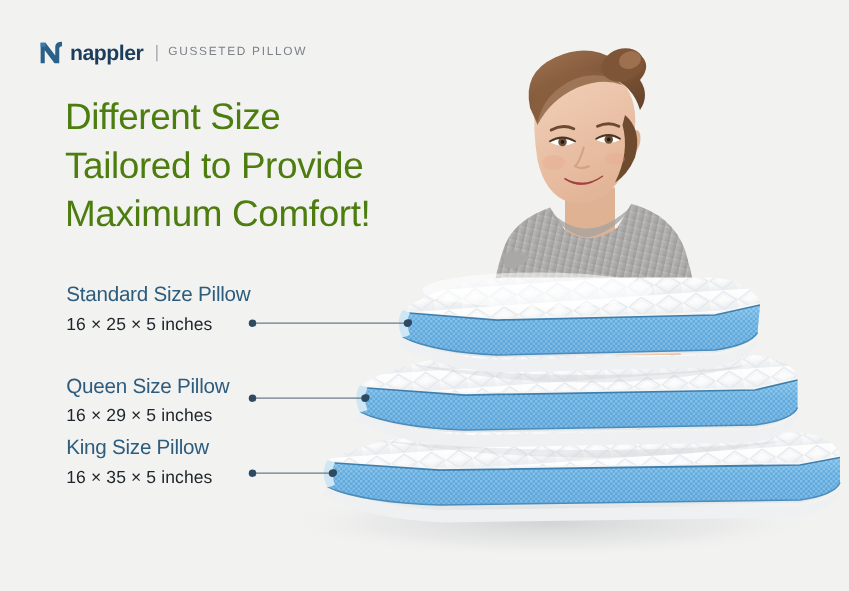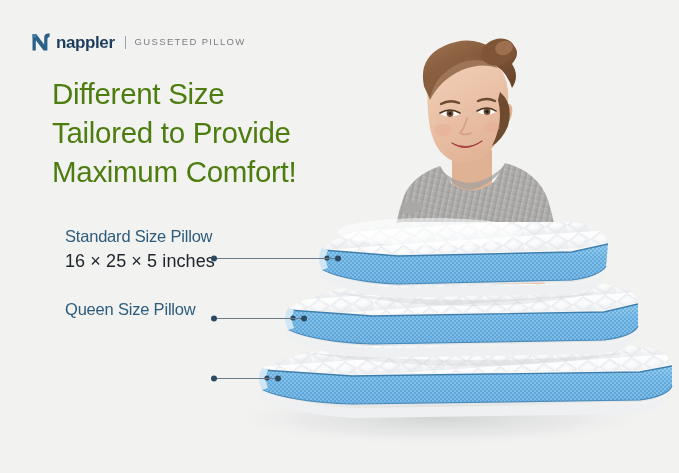--- a/index.html
+++ b/index.html
@@ -27,30 +27,30 @@
   }
 
   
   .headline {
     position:absolute; left:52px; top:74px;
     font-size:29.5px; line-height:1.33; font-weight:normal;
     color:#4d7c0f; letter-spacing:-0.3px; white-space:pre-line;
   }
 
   
-  .labels { position:absolute; left:12px; top:0; width:665px; height:473px;text-decoration:underline; }
+  .labels { position:absolute; left:0; top:0; width:665px; height:473px;text-decoration:underline; }
   .size-block { position:absolute; left:53px; }
   .size-block.b0 { top:226px; }
   .size-block.b1 { top:288px;margin-top:11px; }
   .size-block.b2 { top:348px; }
   .size-title {
     font-size:16.5px; color:#2e5c7c; line-height:1.25; letter-spacing:-0.2px;
   }
   .size-dims {
-    font-size:18px; color:#20262d; line-height:1.3; margin-top:3px;
+    font-size:14px; color:#20262d; line-height:1.3; margin-top:3px;
     letter-spacing:0.1px; white-space:nowrap;
   }
   .leader { position:absolute; height:9px; }
   .leader svg { display:block; overflow:visible; }
 
   
   .photo { position:absolute; left:0; top:0; width:679px; height:473px; }
   .photo svg { display:block; }
 </style>
 </head>
@@ -337,30 +337,33 @@
     <div class="leader" style="left:198px; top:254px; width:132px;">
       <svg width="132" height="9" viewBox="0 0 132 9">
         <line x1="4" y1="4.5" x2="128" y2="4.5" stroke="#6b7b88" stroke-width="1.1"></line>
         <circle cx="4" cy="4.5" r="3" fill="#2e4a63"></circle>
         <circle cx="128" cy="4.5" r="3" fill="#2e4a63"></circle>
       </svg>
     </div>
 
     <div class="size-block b1">
       <div class="size-title">Queen Size Pillow</div>
+      <div class="size-dims">16 × 29 × 5 inches</div>
     </div>
     <div class="leader" style="left:198px; top:314px; width:98px;">
       <svg width="98" height="9" viewBox="0 0 98 9">
         <line x1="4" y1="4.5" x2="94" y2="4.5" stroke="#6b7b88" stroke-width="1.1"></line>
         <circle cx="4" cy="4.5" r="3" fill="#2e4a63"></circle>
         <circle cx="94" cy="4.5" r="3" fill="#2e4a63"></circle>
       </svg>
     </div>
 
     <div class="size-block b2">
+      <div class="size-title">King Size Pillow</div>
+      <div class="size-dims">16 × 35 × 5 inches</div>
     </div>
     <div class="leader" style="left:198px; top:374px; width:72px;">
       <svg width="72" height="9" viewBox="0 0 72 9">
         <line x1="4" y1="4.5" x2="68" y2="4.5" stroke="#6b7b88" stroke-width="1.1"></line>
         <circle cx="4" cy="4.5" r="3" fill="#2e4a63"></circle>
         <circle cx="68" cy="4.5" r="3" fill="#2e4a63"></circle>
       </svg>
     </div>
 
   </div>

